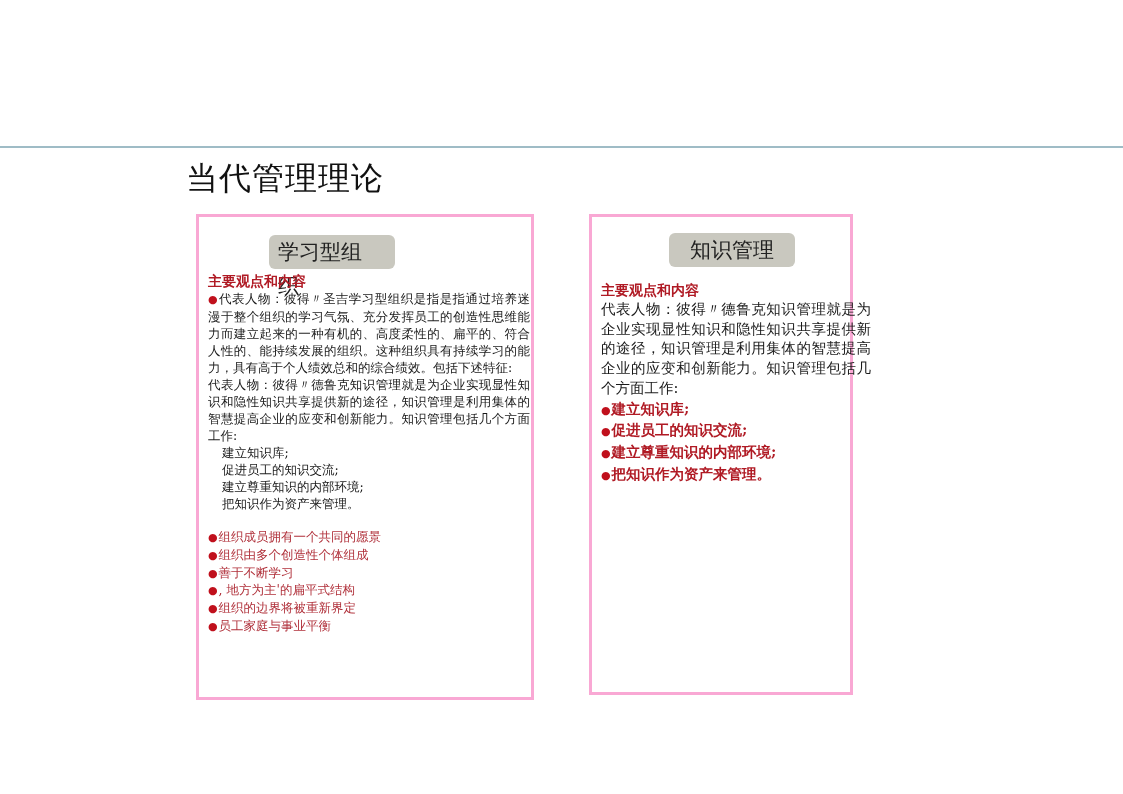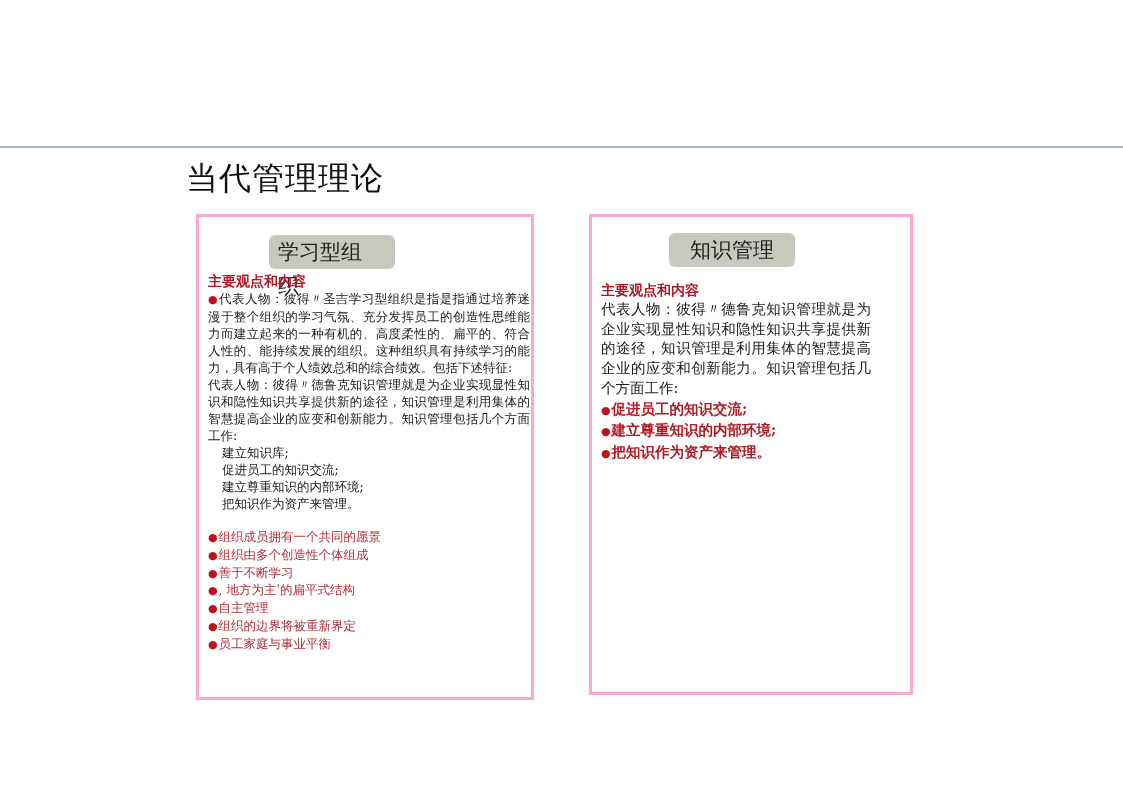--- a/index.html
+++ b/index.html
@@ -13,21 +13,21 @@
   }
   .page-title {
     position: absolute; left: 186px; top: 148px;
     font-family: "DejaVu Serif", "Liberation Serif", serif;
     font-size: 32px; line-height: 60px; color: #111; letter-spacing: 1px;
   }
   .panel {
     position: absolute; border: 3px solid #f9a8d4; background: #fff; box-sizing: border-box;
   }
   .panel-left { left: 196px; top: 214px; width: 338px; height: 486px; }
-  .panel-right { left: 589px; top: 214px; width: 324px; height: 481px; }
+  .panel-right { left: 589px; top: 214px; width: 264px; height: 481px; }
 
   .title-box {
     position: absolute; background: #c9c8bf; border-radius: 6px;
     font-family: "DejaVu Sans", "Liberation Sans", sans-serif; color: #222;
   }
   .title-box.left {
     left: 70px; top: 18px; width: 126px; height: 34px;
     font-size: 21px; line-height: 34px; padding-left: 9px; box-sizing: border-box;
     white-space: normal; overflow: visible; word-break: break-all;
   }
@@ -69,29 +69,29 @@
     <div class="indent-item">建立知识库;</div>
     <div class="indent-item">促进员工的知识交流;</div>
     <div class="indent-item">建立尊重知识的内部环境;</div>
     <div class="indent-item">把知识作为资产来管理。</div>
 
     <div class="red-list">
       <div><span class="bullet">●</span><span>组织成员拥有一个共同的愿景</span></div>
       <div><span class="bullet">●</span><span>组织由多个创造性个体组成</span></div>
       <div><span class="bullet">●</span><span>善于不断学习</span></div>
       <div><span class="bullet">●</span><span>, 地方为主'的扁平式结构</span></div>
-      <div><span class="bullet">●</span><span>自主管理</span></div>
       <div><span class="bullet">●</span><span>组织的边界将被重新界定</span></div>
       <div><span class="bullet">●</span><span>员工家庭与事业平衡</span></div>
     </div>
   </div>
 </div>
 
 <div class="panel panel-right">
   <div class="title-box right">知识管理</div>
   <div class="content">
     <div class="heading-red">主要观点和内容</div>
     <div class="para">代表人物：彼得〃德鲁克知识管理就是为企业实现显性知识和隐性知识共享提供新的途径，知识管理是利用集体的智慧提高企业的应变和创新能力。知识管理包括几个方面工作:</div>
+    <div class="right-red"><span class="bullet">●</span><span>建立知识库;</span></div>
     <div class="right-red"><span class="bullet">●</span><span>促进员工的知识交流;</span></div>
     <div class="right-red"><span class="bullet">●</span><span>建立尊重知识的内部环境;</span></div>
     <div class="right-red"><span class="bullet">●</span><span>把知识作为资产来管理。</span></div>
   </div>
 </div>
 
 </body></html>

